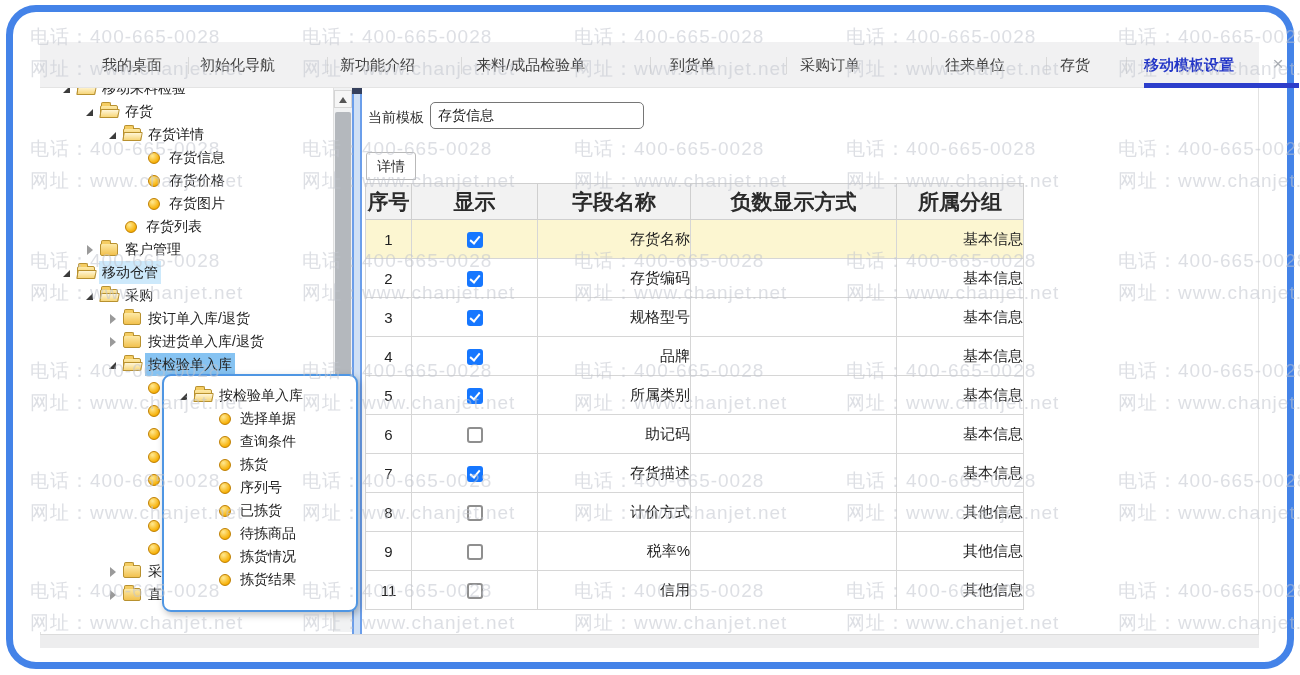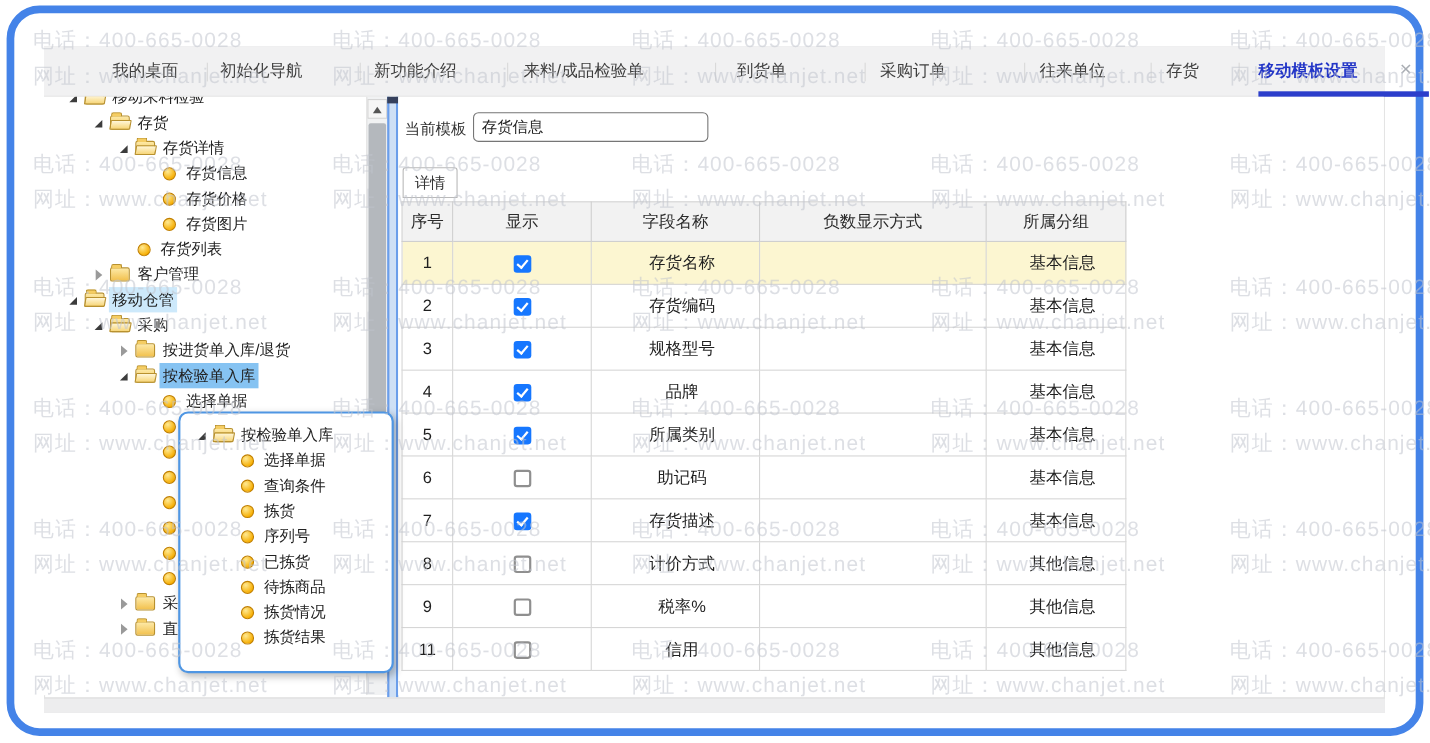--- a/index.html
+++ b/index.html
@@ -66,26 +66,26 @@
   .main-panel { position:absolute; left:362px; top:88px; width:896px; height:544px; background:#ffffff; overflow:hidden; }
   .tpl-label { position:absolute; left:6px; top:16px; height:27px; line-height:27px; font-size:14px; color:#333; }
   .tpl-input { position:absolute; left:68px; top:14px; width:214px; height:27px; border:1px solid #767676;
     border-radius:5px; font-size:14px; color:#222; padding:0 7px; background:#fff;
     font-family:"Liberation Sans","DejaVu Sans",sans-serif; }
   .detail-tab { position:absolute; left:4px; top:64px; height:28px; padding:0 10px; line-height:26px;
     background:#ffffff; border:1px solid #b9b9b9; border-radius:3px 3px 0 0; font-size:14px; color:#333; }
 
   table.grid { position:absolute; left:3px; top:95px; border-collapse:collapse; table-layout:fixed;
     width:658px; background:#fff; }
-  table.grid th { height:36px; background:#f2f2f2; border:1px solid #cfcfcf; font-size:15px; color:#2b2b2b;
-    font-weight:normal; }
+  table.grid th { height:36px; background:#f2f2f2; border:1px solid #cfcfcf; font-size:21px; color:#2b2b2b;
+    font-weight:bold; }
   table.grid td { height:39px; border:1px solid #d6d6d6; font-size:15px; color:#1f1f1f; }
   td.c-no { text-align:center; }
   td.c-show { text-align:center; }
-  td.c-field, td.c-group { text-align:center; padding-left:12px; }
+  td.c-field, td.c-group { text-align:right; padding-left:12px; }
   tr.hl td { background:#fcf6d1; }
   .cb { display:inline-block; width:16px; height:16px; border-radius:3px; vertical-align:middle; position:relative; }
   .cb.on { background:#1677ff; }
   .cb.on::after { content:""; position:absolute; left:5px; top:2px; width:4px; height:8px;
     border-right:2px solid #fff; border-bottom:2px solid #fff; transform:rotate(40deg); }
   .cb.off { background:#fff; border:2px solid #8f8f8f; }
 
   
   .bottom-strip { position:absolute; left:40px; top:634px; width:1219px; height:14px;
     background:#ededee; border-top:1px solid #dcdcdc; }
@@ -175,20 +175,25 @@
         </div>
       <div class="trow lv1">
           <span class="tw exp"></span>
           <span class="folder open"></span>
           <span class="tlabel sel-light">移动仓管</span>
         </div>
       <div class="trow lv2">
           <span class="tw exp"></span>
           <span class="folder open"></span>
           <span class="tlabel">采购</span>
+        </div>
+      <div class="trow lv3">
+          <span class="tw col"></span>
+          <span class="folder"></span>
+          <span class="tlabel">按订单入库/退货</span>
         </div>
       <div class="trow lv3">
           <span class="tw col"></span>
           <span class="folder"></span>
           <span class="tlabel">按进货单入库/退货</span>
         </div>
       <div class="trow lv3">
           <span class="tw exp"></span>
           <span class="folder open"></span>
           <span class="tlabel sel-blue">按检验单入库</span>

